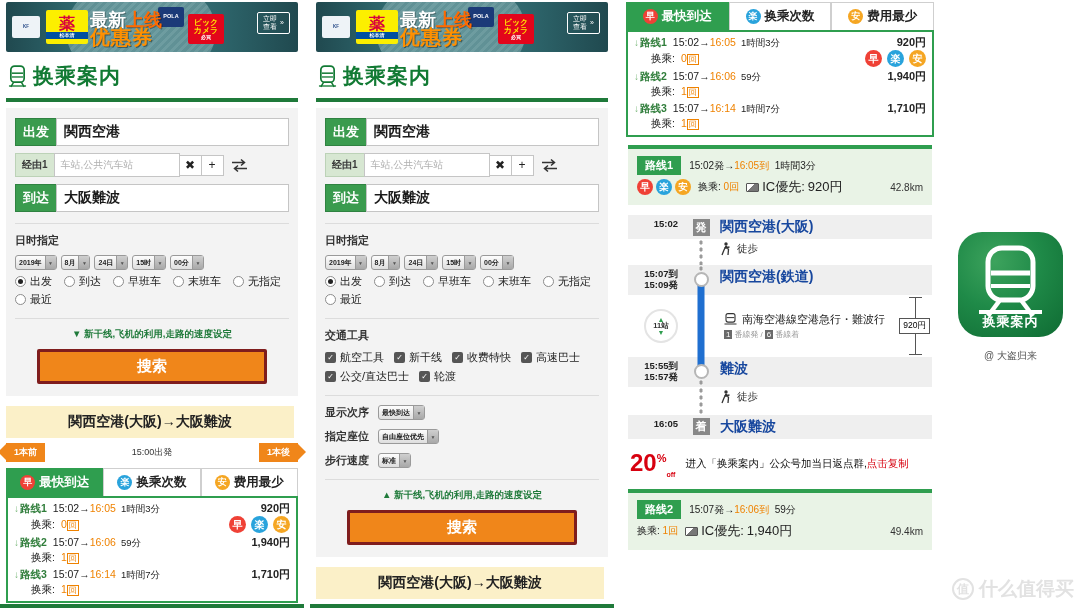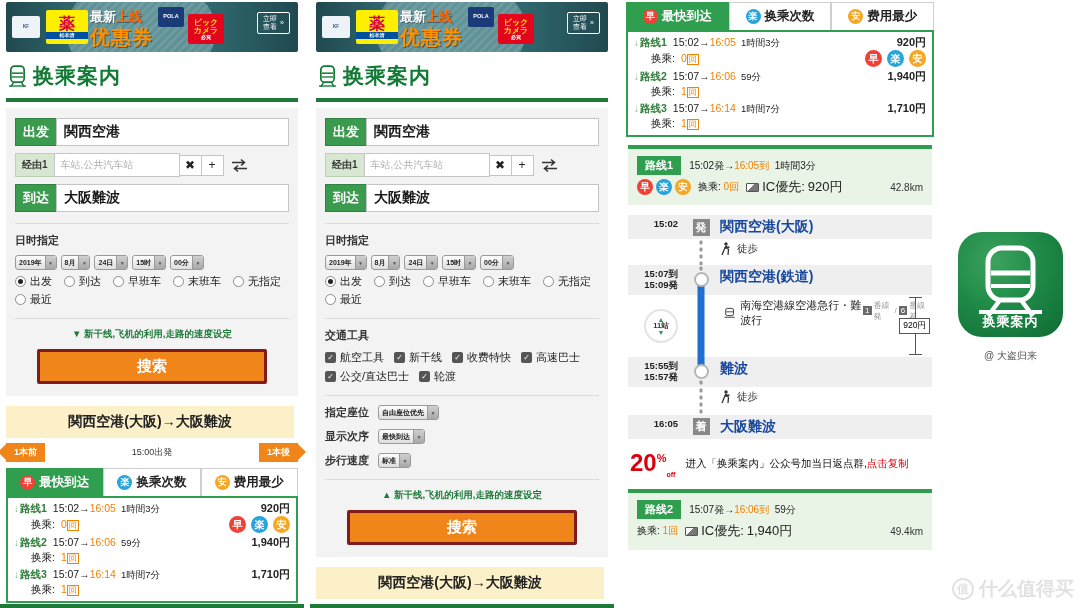--- a/index.html
+++ b/index.html
@@ -30,21 +30,21 @@
     opacity:.75;
   }
   .ad-chip { position:absolute; border-radius:2px; display:flex; align-items:center; justify-content:center;
     flex-direction:column; font-weight:bold; line-height:1; }
   .ad-kf { left:6px; top:14px; width:28px; height:22px; background:#eef3f7; color:#2c4e8a; font-size:4.5px; }
   .ad-matsu { left:40px; top:8px; width:42px; height:34px; background:#fcef00; color:#d8003c; font-size:16px; }
   .ad-matsu .sub { background:#0050a0; color:#fff; font-size:5px; width:100%; text-align:center; padding:1px 0; }
   .ad-pola { left:152px; top:5px; width:26px; height:20px; background:#1b3a78; color:#fff; font-size:5.5px; }
   .ad-bic { left:182px; top:12px; width:36px; height:30px; background:#e3051b; color:#ffe600; font-size:8px; }
   .ad-bic .s2 { color:#fff; font-size:5px; }
-  .ad-main { position:absolute; left:84px; top:6px; color:#fff; font-size:13px; font-weight:bold;
+  .ad-main { position:absolute; left:84px; top:6px; color:#fff; font-size:18px; font-weight:bold;
     text-shadow:1px 1px 0 rgba(0,0,0,.35); }
   .ad-main .hl { color:#ff6a00; }
   .ad-coupon { position:absolute; left:84px; top:22px; color:#ff9000; font-size:20px; font-weight:bold;
     text-shadow:1px 1px 0 rgba(0,0,0,.4); letter-spacing:1px;}
   .ad-cta { position:absolute; right:8px; top:10px; border:1px solid #fff; border-radius:2px;
     padding:2px 5px; color:#fff; font-size:7px; line-height:1.15; display:flex; align-items:center; gap:3px;}
 
   
   .app-title-row { display:flex; align-items:center; gap:6px; padding:10px 8px 6px 8px; }
   .app-title-row .ttl { font-size:21px; font-weight:bold; color:#127a34; letter-spacing:1px; }
@@ -526,30 +526,30 @@
             <span>公交/直达巴士</span>
           </div>
         <div class="chk">
             <span class="bx">✓</span>
             <span>轮渡</span>
           </div>
       </div>
 
       <div class="sep"></div>
       <div class="opt-row">
+        <span class="lbl">显示次序</span>
+        <span class="sel">
+            <span class="txt">最快到达</span>
+            <span class="arw">▼</span>
+          </span>
+      </div>
+      <div class="opt-row">
         <span class="lbl">指定座位</span>
         <span class="sel">
             <span class="txt">自由座位优先</span>
-            <span class="arw">▼</span>
-          </span>
-      </div>
-      <div class="opt-row">
-        <span class="lbl">显示次序</span>
-        <span class="sel">
-            <span class="txt">最快到达</span>
             <span class="arw">▼</span>
           </span>
       </div>
       <div class="opt-row">
         <span class="lbl">步行速度</span>
         <span class="sel">
             <span class="txt">标准</span>
             <span class="arw">▼</span>
           </span>
       </div>
@@ -692,21 +692,21 @@
         <div class="tl-time" style="display:flex;align-items:center;justify-content:flex-end;">
           <span class="stn-ring">
             <span class="tri">▲</span>
             <span>11站</span>
             <span class="tri">▼</span>
           </span>
         </div>
         <div class="tl-mid">
             <span class="solidline"></span>
           </div>
-        <div class="tl-body" style="flex-direction:row;align-items:flex-start;justify-content:center;padding-left:8px;">
+        <div class="tl-body" style="flex-direction:column;align-items:flex-start;justify-content:center;padding-left:8px;">
           <span class="train-line">
             <svg width="13" height="12" viewBox="0 0 13 12">
               <rect x="2" y="0.6" width="9" height="8.5" rx="2" fill="none" stroke="#333" stroke-width="1.1"></rect>
               <line x1="2.8" y1="4.6" x2="10.2" y2="4.6" stroke="#333" stroke-width="1"></line>
               <line x1="0.5" y1="11" x2="12.5" y2="11" stroke="#333" stroke-width="1"></line>
             </svg>
             <span>南海空港線空港急行・難波行</span>
           </span>
           <span class="plat">
             <span class="pn">1</span>

